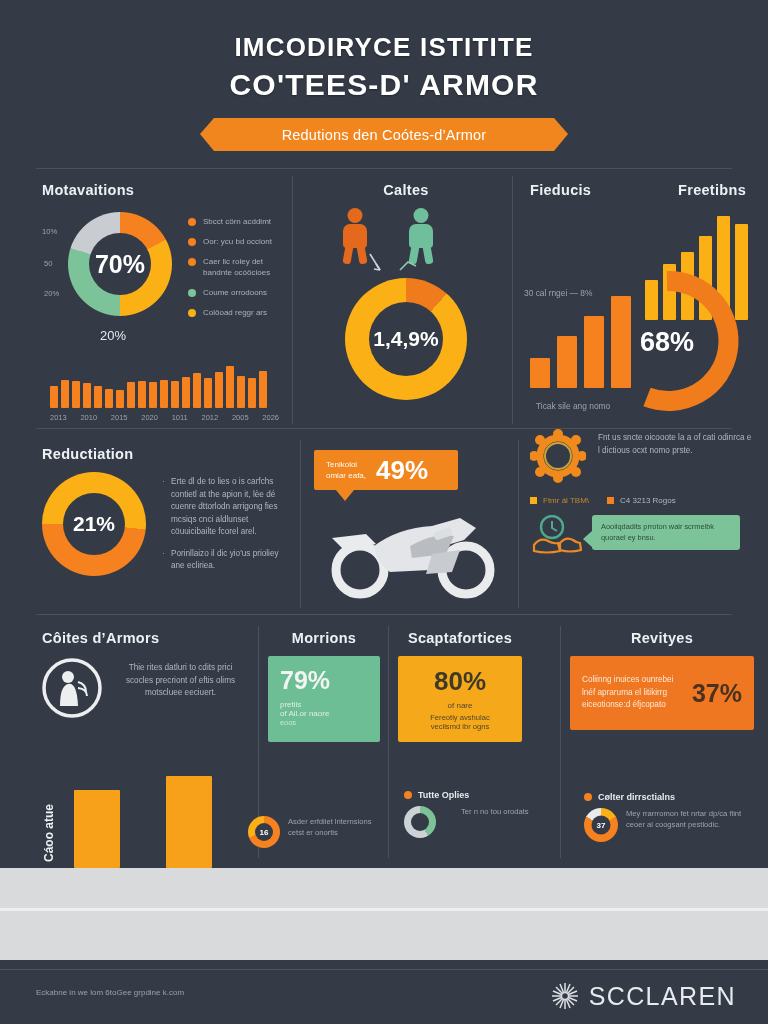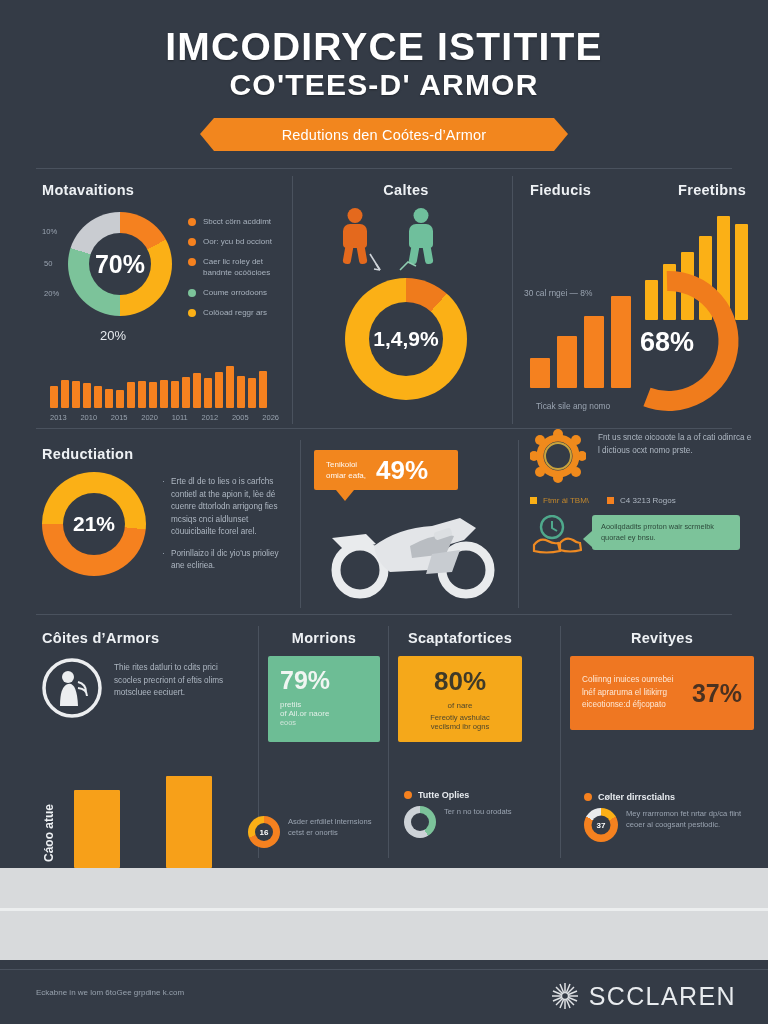--- a/index.html
+++ b/index.html
@@ -8,21 +8,21 @@
     background: #343b46;
     font-family: "Liberation Sans", sans-serif;
     overflow: hidden;
   }
   .page { position: relative; width: 768px; height: 1024px; background: #343b46; }
 
   
   .header { padding-top: 28px; text-align: center; }
   .title-l1, .title-l2 {
     color: #ffffff; font-weight: 800; letter-spacing: 1.2px;
-    font-size: 39px; line-height: 38px;
+    font-size: 26px; line-height: 38px;
     text-shadow: 0 1px 2px rgba(0,0,0,.35);
   }
   .title-l2 { font-size: 30px; }
   .ribbon {
     position: relative; margin: 14px auto 0; width: 368px; height: 33px;
     background: #f2861e; color: #fff;
     display: flex; align-items: center; justify-content: center;
     font-size: 14.5px; letter-spacing: .2px;
     clip-path: polygon(14px 0, 354px 0, 368px 16px, 354px 33px, 14px 33px, 0 16px);
   }
@@ -357,21 +357,21 @@
 
   <div style="position:absolute;left:42px;top:630px;width:205px;">
     <div class="sec-title">Côites d’Armors</div>
     <div style="display:flex;gap:12px;margin-top:12px;">
       <svg width="60" height="60" viewBox="0 0 60 60" style="flex:none;">
         <circle cx="30" cy="30" r="28" fill="none" stroke="#eceef0" stroke-width="3.5"></circle>
         <circle cx="26" cy="19" r="6" fill="#eceef0"></circle>
         <path d="M18 48 q0 -20 8 -22 q9 -2 10 22 z" fill="#eceef0"></path>
         <path d="M36 24 q8 2 8 10 M36 30 q9 1 9 8" stroke="#eceef0" stroke-width="2" fill="none"></path>
       </svg>
-      <div class="blurb" style="padding-top:4px;">Thie rites datluri to cdits prici scocles precriont of eftis olims motscluee eeciuert.</div>
+      <div class="blurb" style="padding-top:4px;text-align:center;">Thie rites datluri to cdits prici scocles precriont of eftis olims motscluee eeciuert.</div>
     </div>
   </div>
 
   <div style="position:absolute;left:268px;top:630px;width:112px;">
     <div class="sec-title" style="text-align:center;">Morrions</div>
     <div class="statcard" id="card-morrions" style="margin-top: 10px; height: 86px; background: rgb(109, 189, 149);">
       <div class="big" style="font-size:25px;color:#f0f5f2;">79%</div>
       <div style="color:#e2efe8;font-size:8px;margin-top:5px;">pretiis</div>
       <div style="color:#e2efe8;font-size:8px;">of Ail.or naore</div>
       <div style="color:#cfe4d9;font-size:7.4px;">eoos</div>
@@ -412,21 +412,21 @@
       </div>
     </div>
     <div class="muted">Asder erfdilet lnternsions cetst er onortis</div>
   </div>
 
   <div style="position:absolute;left:404px;bottom:186px;width:150px;">
     <div style="display:flex;align-items:center;gap:6px;margin-bottom:6px;">
       <i class="dot" style="background:#f5811f;margin:0;"></i>
       <span style="color:#e6eaee;font-size:9px;font-weight:700;">Tutte Oplies</span>
     </div>
-    <div style="display:flex;gap:8px;">
+    <div style="display:flex;gap:25px;">
       <div class="donut" style="flex:none;width:32px;height:32px;background:conic-gradient(#7cc39a 0deg 150deg,#cdd2d7 150deg 360deg);">
         <div class="hole" style="width:18px;height:18px;"></div>
       </div>
       <div class="muted">Ter n no tou orodats</div>
     </div>
   </div>
 
   <div style="position:absolute;left:584px;bottom:182px;width:170px;">
     <div style="display:flex;align-items:center;gap:6px;margin-bottom:6px;">
       <i class="dot" style="background:#f5811f;margin:0;"></i>

